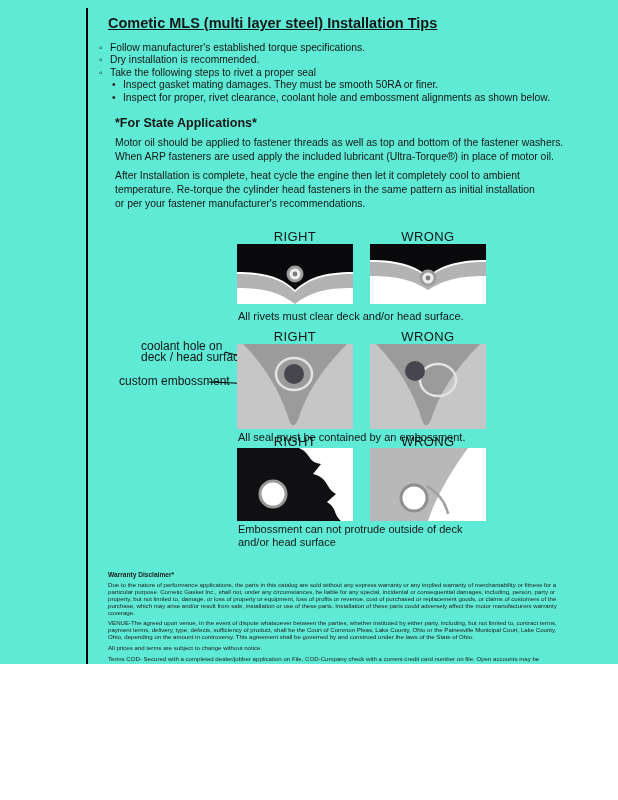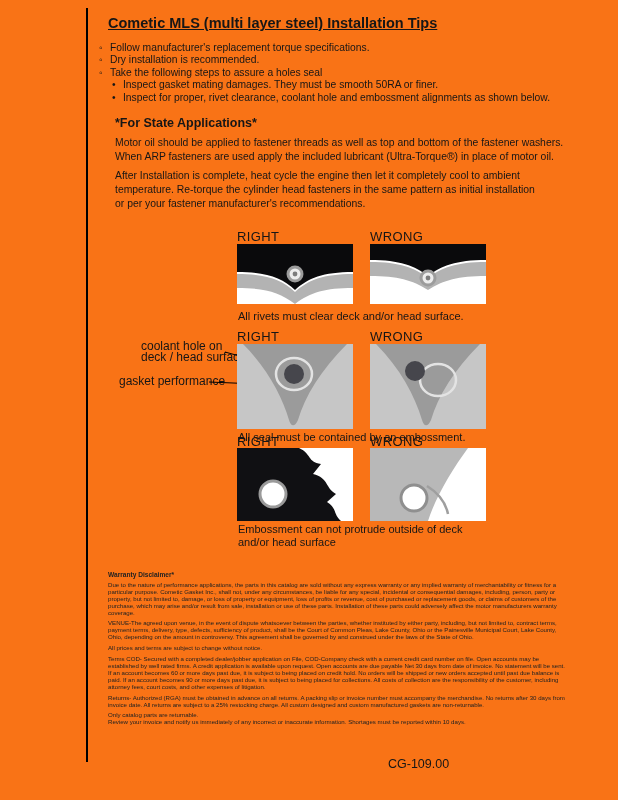--- a/index.html
+++ b/index.html
@@ -1,26 +1,26 @@
 <!DOCTYPE html>
 <html><head>
 <meta charset="utf-8">
 <style>
   *{box-sizing:border-box}
   html,body{margin:0;padding:0;background:#ffffff}
-  .page{position:relative;width:618px;height:800px;background:#f97316;
+  .page{position:relative;width:618px;height:664px;background:#5eead4;
         font-family:"Liberation Sans","DejaVu Sans",sans-serif;color:#161616;overflow:hidden}
   .vrule{position:absolute;left:86px;top:8px;width:2px;height:754px;background:#000}
   .title{position:absolute;left:108px;top:15px;font-size:14.5px;font-weight:700;text-decoration:underline}
   .bullets{position:absolute;left:99px;top:42px;font-size:10.3px;line-height:12.4px;white-space:nowrap}
   .mk{display:inline-block;width:11px}
   .row.sub{padding-left:13px}
   .diesel-h{position:absolute;left:115px;top:116px;font-size:12.5px;font-weight:700}
   .para{position:absolute;left:115px;width:470px;font-size:10.4px;line-height:14px;white-space:pre-line}
-  .rw{position:absolute;width:116px;font-size:13px;letter-spacing:.4px}
+  .rw{position:absolute;width:116px;text-align:center;font-size:13px;letter-spacing:.4px}
   .diag{position:absolute;width:116px}
   .diag svg{display:block}
   .cap{position:absolute;font-size:11px;line-height:12.5px;white-space:pre-line}
   .ptr-label{position:absolute;font-size:12px;line-height:11.3px}
   .ptr{position:absolute}
   .disc{position:absolute;left:108px;top:572px;width:458px;font-size:6.1px;line-height:6.9px;color:#222}
   .disc h4{margin:0 0 3px 0;font-size:6.6px}
   .disc p{margin:0 0 4px 0}
   .disc p.tight{margin-bottom:0}
   .code{position:absolute;left:388px;top:757px;font-size:12.5px}
@@ -28,23 +28,23 @@
 </head>
 <body>
 
 <div class="page">
 
   <div class="vrule"></div>
 
   <div class="title">Cometic MLS (multi layer steel) Installation Tips</div>
 
   <div class="bullets">
-    <div class="row"><span class="mk">◦</span><span>Follow manufacturer's replacement torque specifications.</span></div>
+    <div class="row"><span class="mk">◦</span><span>Follow manufacturer's established torque specifications.</span></div>
     <div class="row"><span class="mk">◦</span><span>Dry installation is recommended.</span></div>
-    <div class="row"><span class="mk">◦</span><span>Take the following steps to assure a holes seal</span></div>
+    <div class="row"><span class="mk">◦</span><span>Take the following steps to rivet a proper seal</span></div>
     <div class="row sub"><span class="mk">•</span><span>Inspect gasket mating damages.  They must be smooth 50RA or finer.</span></div>
     <div class="row sub"><span class="mk">•</span><span>Inspect for proper, rivet clearance, coolant hole and embossment alignments as shown below.</span></div>
   </div>
 
   <div class="diesel-h">*For State Applications*</div>
   <div class="para" style="top:136px">Motor oil should be applied to fastener threads as well as top and bottom of the fastener washers.
 When ARP fasteners are used apply the included lubricant (Ultra-Torque®) in place of motor oil.</div>
   <div class="para" style="top:169px">After Installation is complete, heat cycle the engine then let it completely cool to ambient
 temperature. Re-torque the cylinder head fasteners in the same pattern as initial installation
 or per your fastener manufacturer's recommendations.</div>
@@ -78,21 +78,21 @@
   </div>
   <div class="cap" style="left:238px;top:310px">All rivets must clear deck and/or head surface.</div>
 
   <div class="rw" style="left:237px;top:329px">RIGHT</div>
   <div class="rw" style="left:370px;top:329px">WRONG</div>
 
   <div class="ptr-label" style="left:141px;top:341px">
     <div>coolant hole on</div>
     <div>deck / head surface</div>
   </div>
-  <div class="ptr-label" style="left:119px;top:376px">gasket performance</div>
+  <div class="ptr-label" style="left:119px;top:376px">custom embossment</div>
 
   <svg class="ptr" style="left:205px;top:340px" width="92" height="52">
     <line x1="20" y1="12" x2="85" y2="30" stroke="#000" stroke-width="1"></line>
     <line x1="4" y1="42" x2="76" y2="45" stroke="#000" stroke-width="1"></line>
   </svg>
 
   <div class="diag" style="left:237px;top:344px">
     <svg viewBox="0 0 116 85" width="116" height="85">
       <rect width="116" height="85" fill="#c6c6c6"></rect>
       <path d="M6,0 L110,0 C84,26 68,52 61,76 C58,83 54,83 52,76 C45,52 30,24 6,0 Z" fill="#9b9b9b"></path>

